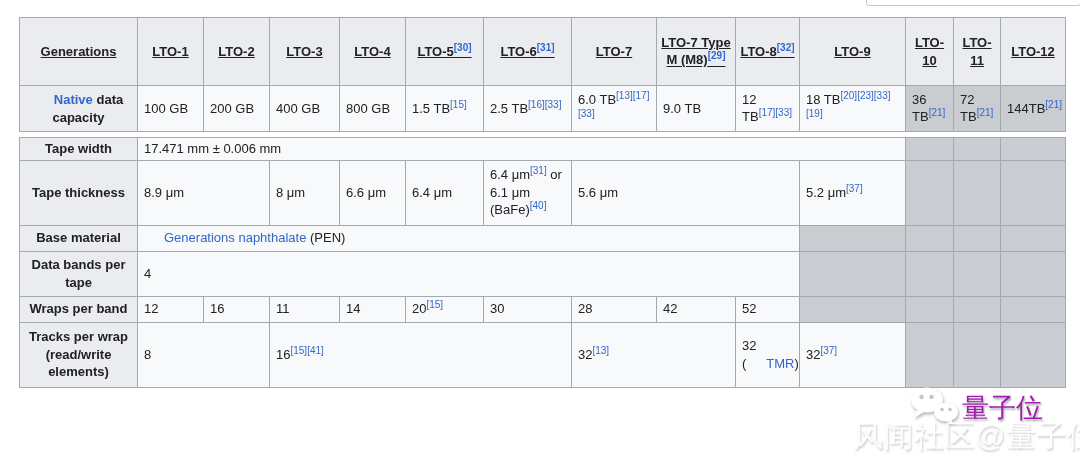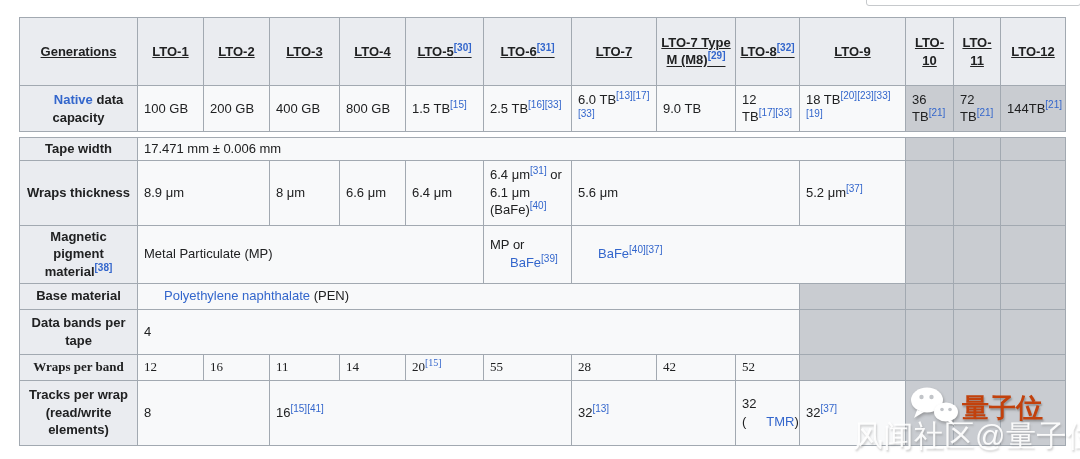--- a/index.html
+++ b/index.html
@@ -23,21 +23,21 @@
   td{background:#f8f9fa;text-align:left;vertical-align:middle;padding:2px 6px;}
   td.na{background:#c9ccd1;}
   tr.spacer-row td{border:none;background:#ffffff;padding:0;}
   .wlink{color:#3366cc;cursor:pointer;padding-left:20px;}
   sup.ref{color:#3366cc;font-size:10px;line-height:1;cursor:pointer;}
   th sup.ref{font-weight:bold;}
   
   .wm-icon{position:absolute;left:908px;top:386px;}
   .wm-brand{
     position:absolute;left:962px;top:390px;
-    font-size:27px;font-weight:bold;color:#c2410c;white-space:nowrap;
+    font-size:27px;font-weight:normal;color:#a21caf;white-space:nowrap;
     text-shadow:1px 2px 2px rgba(100,100,100,0.55);
   }
   .wm-line{
     position:absolute;left:853px;top:416px;
     font-size:30px;color:rgba(255,255,255,0.92);white-space:nowrap;
     letter-spacing:0.5px;
     text-shadow:1px 2px 2px rgba(120,120,120,0.35);
   }
 </style>
 </head>
@@ -100,65 +100,56 @@
           <td colspan="14"></td>
         </tr>
         <tr style="height: 14px;">
           <th>Tape width</th>
           <td colspan="10">17.471 mm ± 0.006 mm</td>
           <td class="na"></td>
           <td class="na"></td>
           <td class="na"></td>
         </tr>
         <tr style="height: 65px;">
-          <th>Wraps thickness</th>
+          <th>Tape thickness</th>
           <td colspan="2">8.9 μm</td>
           <td>8 μm</td>
           <td>6.6 μm</td>
           <td>6.4 μm</td>
           <td>6.4 μm<sup class="ref">[31]</sup> or 6.1 μm (BaFe)<sup class="ref">[40]</sup></td>
           <td colspan="3">5.6 μm</td>
           <td>5.2 μm<sup class="ref">[37]</sup></td>
           <td class="na"></td>
           <td class="na"></td>
           <td class="na"></td>
         </tr>
-        <tr style="height: 45px;">
-          <th>Magnetic pigment material<sup class="ref">[38]</sup></th>
-          <td colspan="5">Metal Particulate (MP)</td>
-          <td>MP or <span class="wlink">BaFe</span><sup class="ref">[39]</sup></td>
-          <td colspan="4"><span class="wlink">BaFe</span><sup class="ref">[40]</sup><sup class="ref">[37]</sup></td>
-          <td class="na"></td>
-          <td class="na"></td>
-          <td class="na"></td>
-        </tr>
         <tr style="height: 26px;">
           <th>Base material</th>
-          <td colspan="9"><span class="wlink">Polyethylene naphthalate</span> (PEN)</td>
+          <td colspan="9"><span class="wlink">Generations naphthalate</span> (PEN)</td>
           <td class="na"></td>
           <td class="na"></td>
           <td class="na"></td>
           <td class="na"></td>
         </tr>
         <tr style="height: 45px; padding-left: 8px;">
           <th>Data bands per tape</th>
           <td colspan="9">4</td>
           <td class="na"></td>
           <td class="na"></td>
           <td class="na"></td>
           <td class="na"></td>
         </tr>
-        <tr style="height: 26px; font-family: Liberation Serif, serif;">
+        <tr style="height: 26px;">
           <th>Wraps per band</th>
           <td>12</td>
           <td>16</td>
           <td>11</td>
           <td>14</td>
           <td>20<sup class="ref">[15]</sup></td>
-          <td>55</td>
+          <td>30</td>
           <td>28</td>
           <td>42</td>
           <td>52</td>
           <td class="na"></td>
           <td class="na"></td>
           <td class="na"></td>
           <td class="na"></td>
         </tr>
         <tr style="height: 65px;">
           <th>Tracks per wrap (read/write elements)</th>

